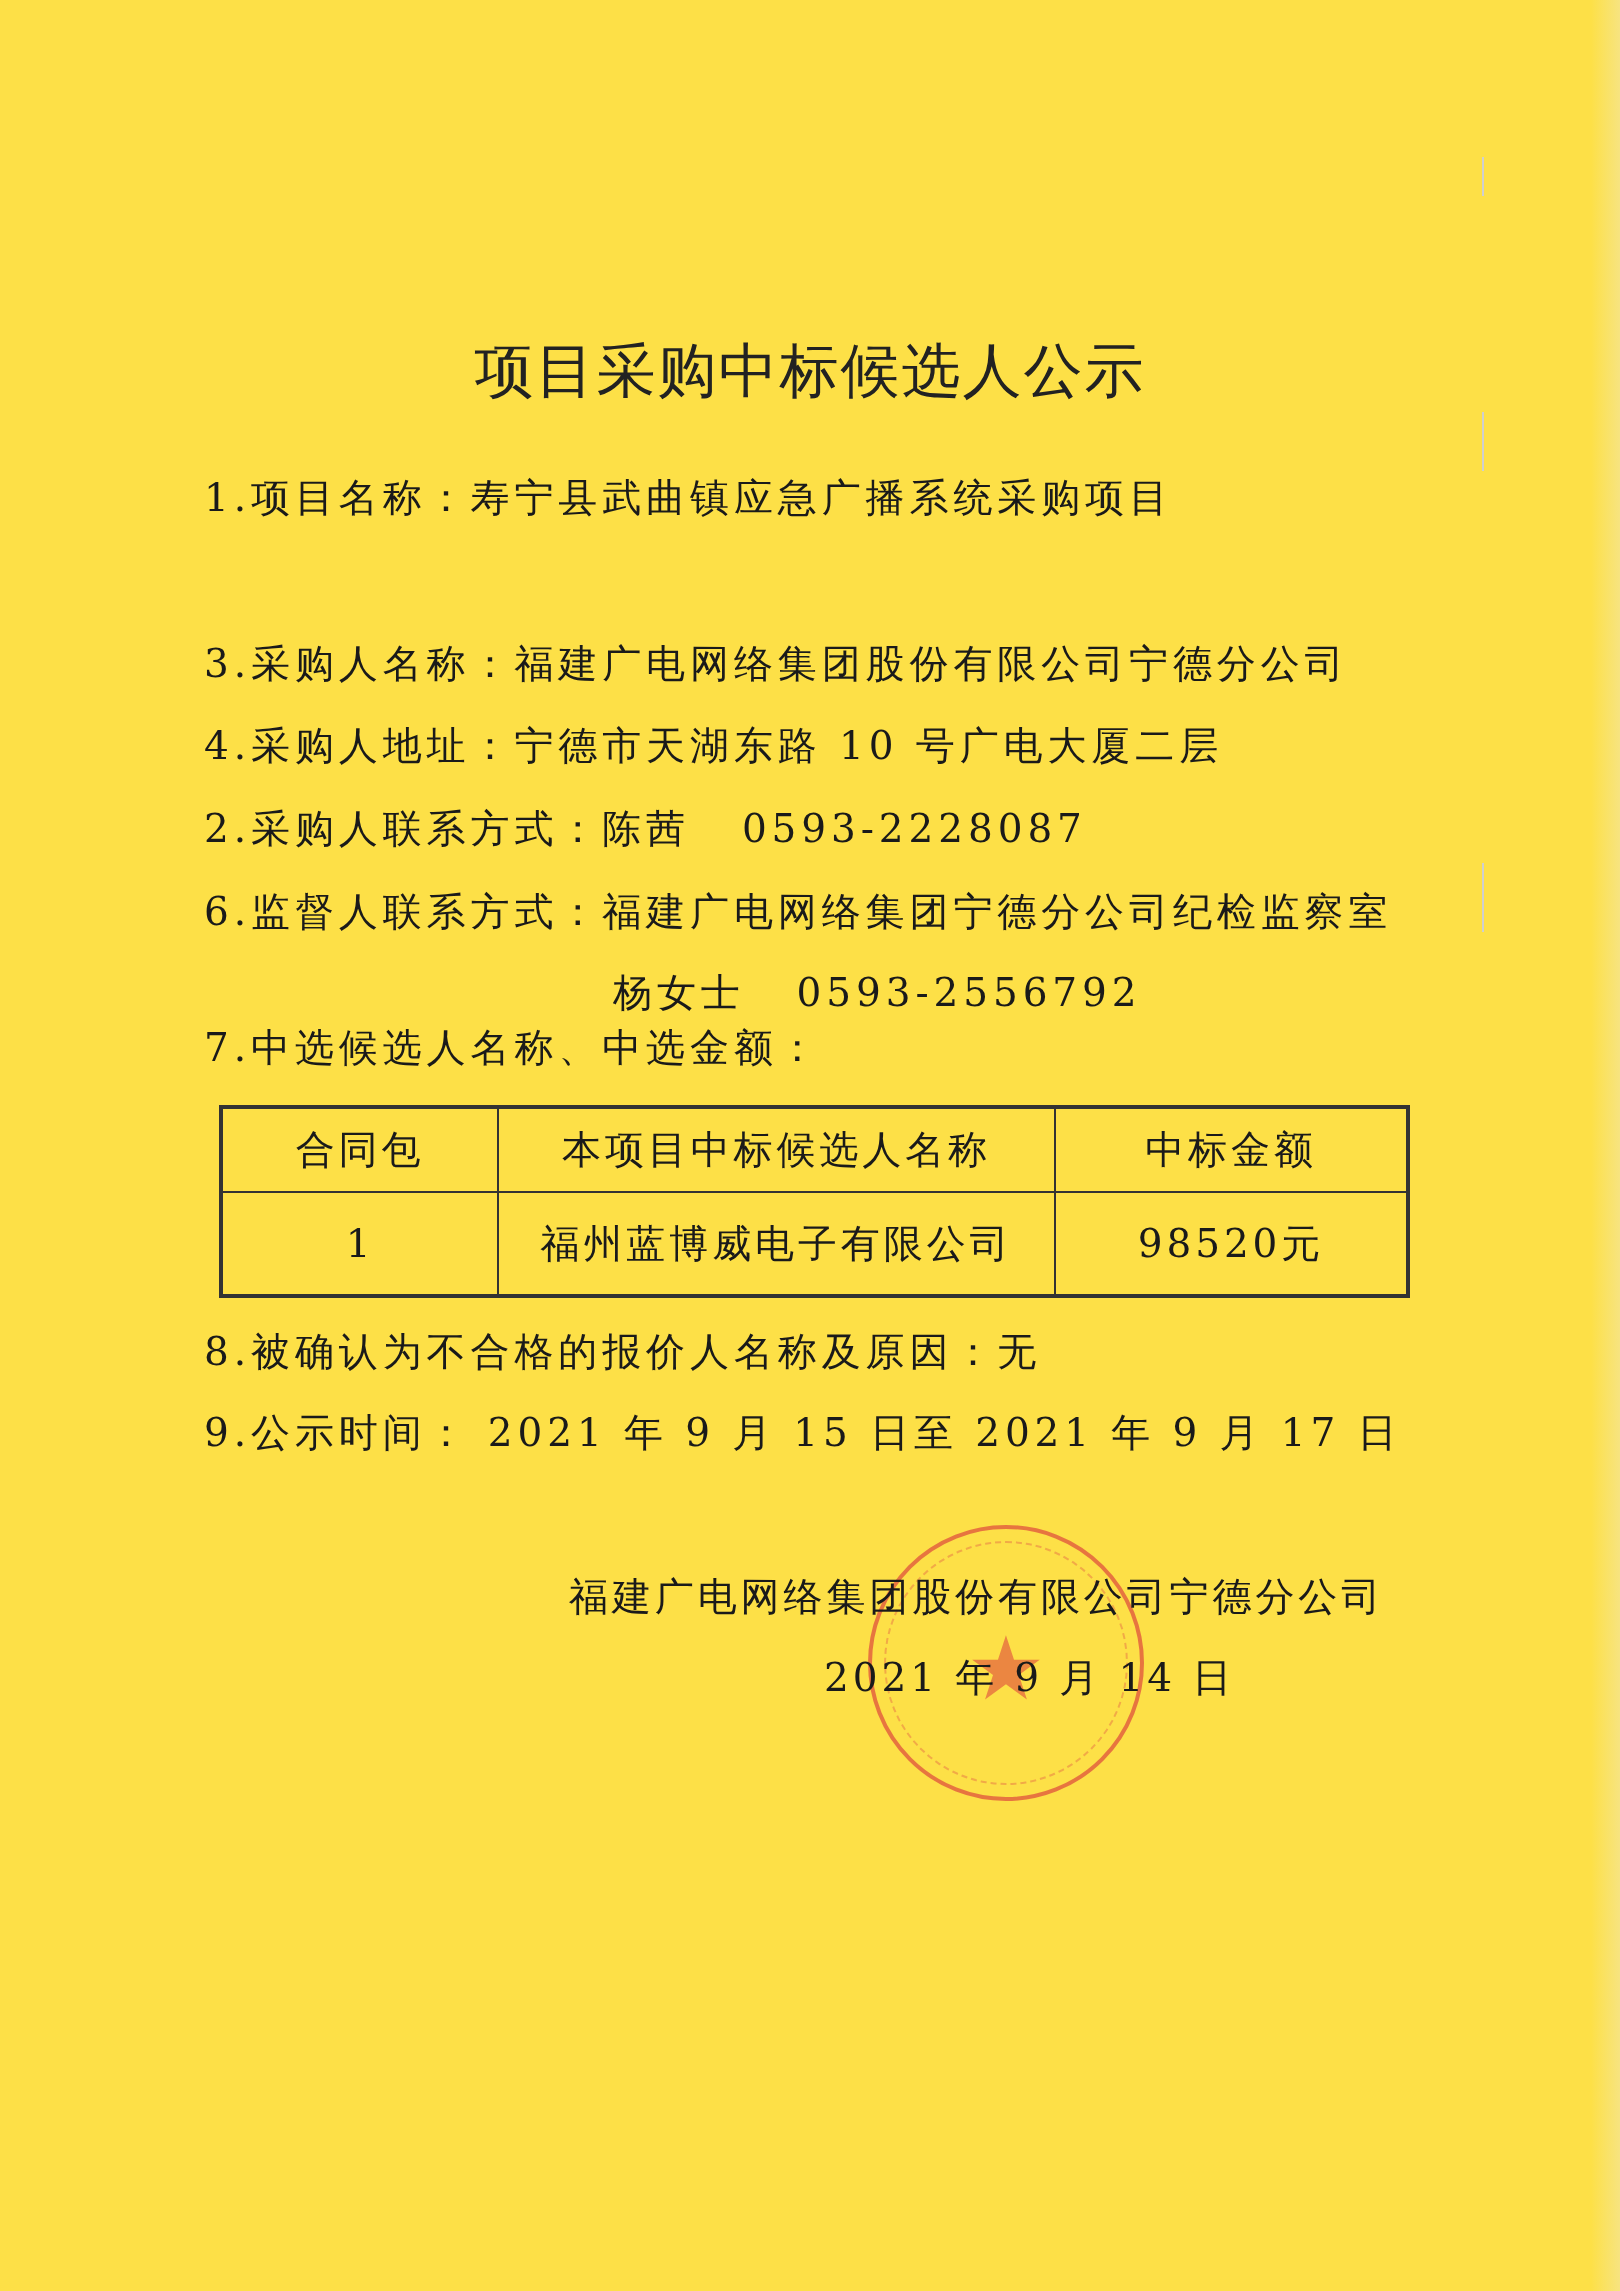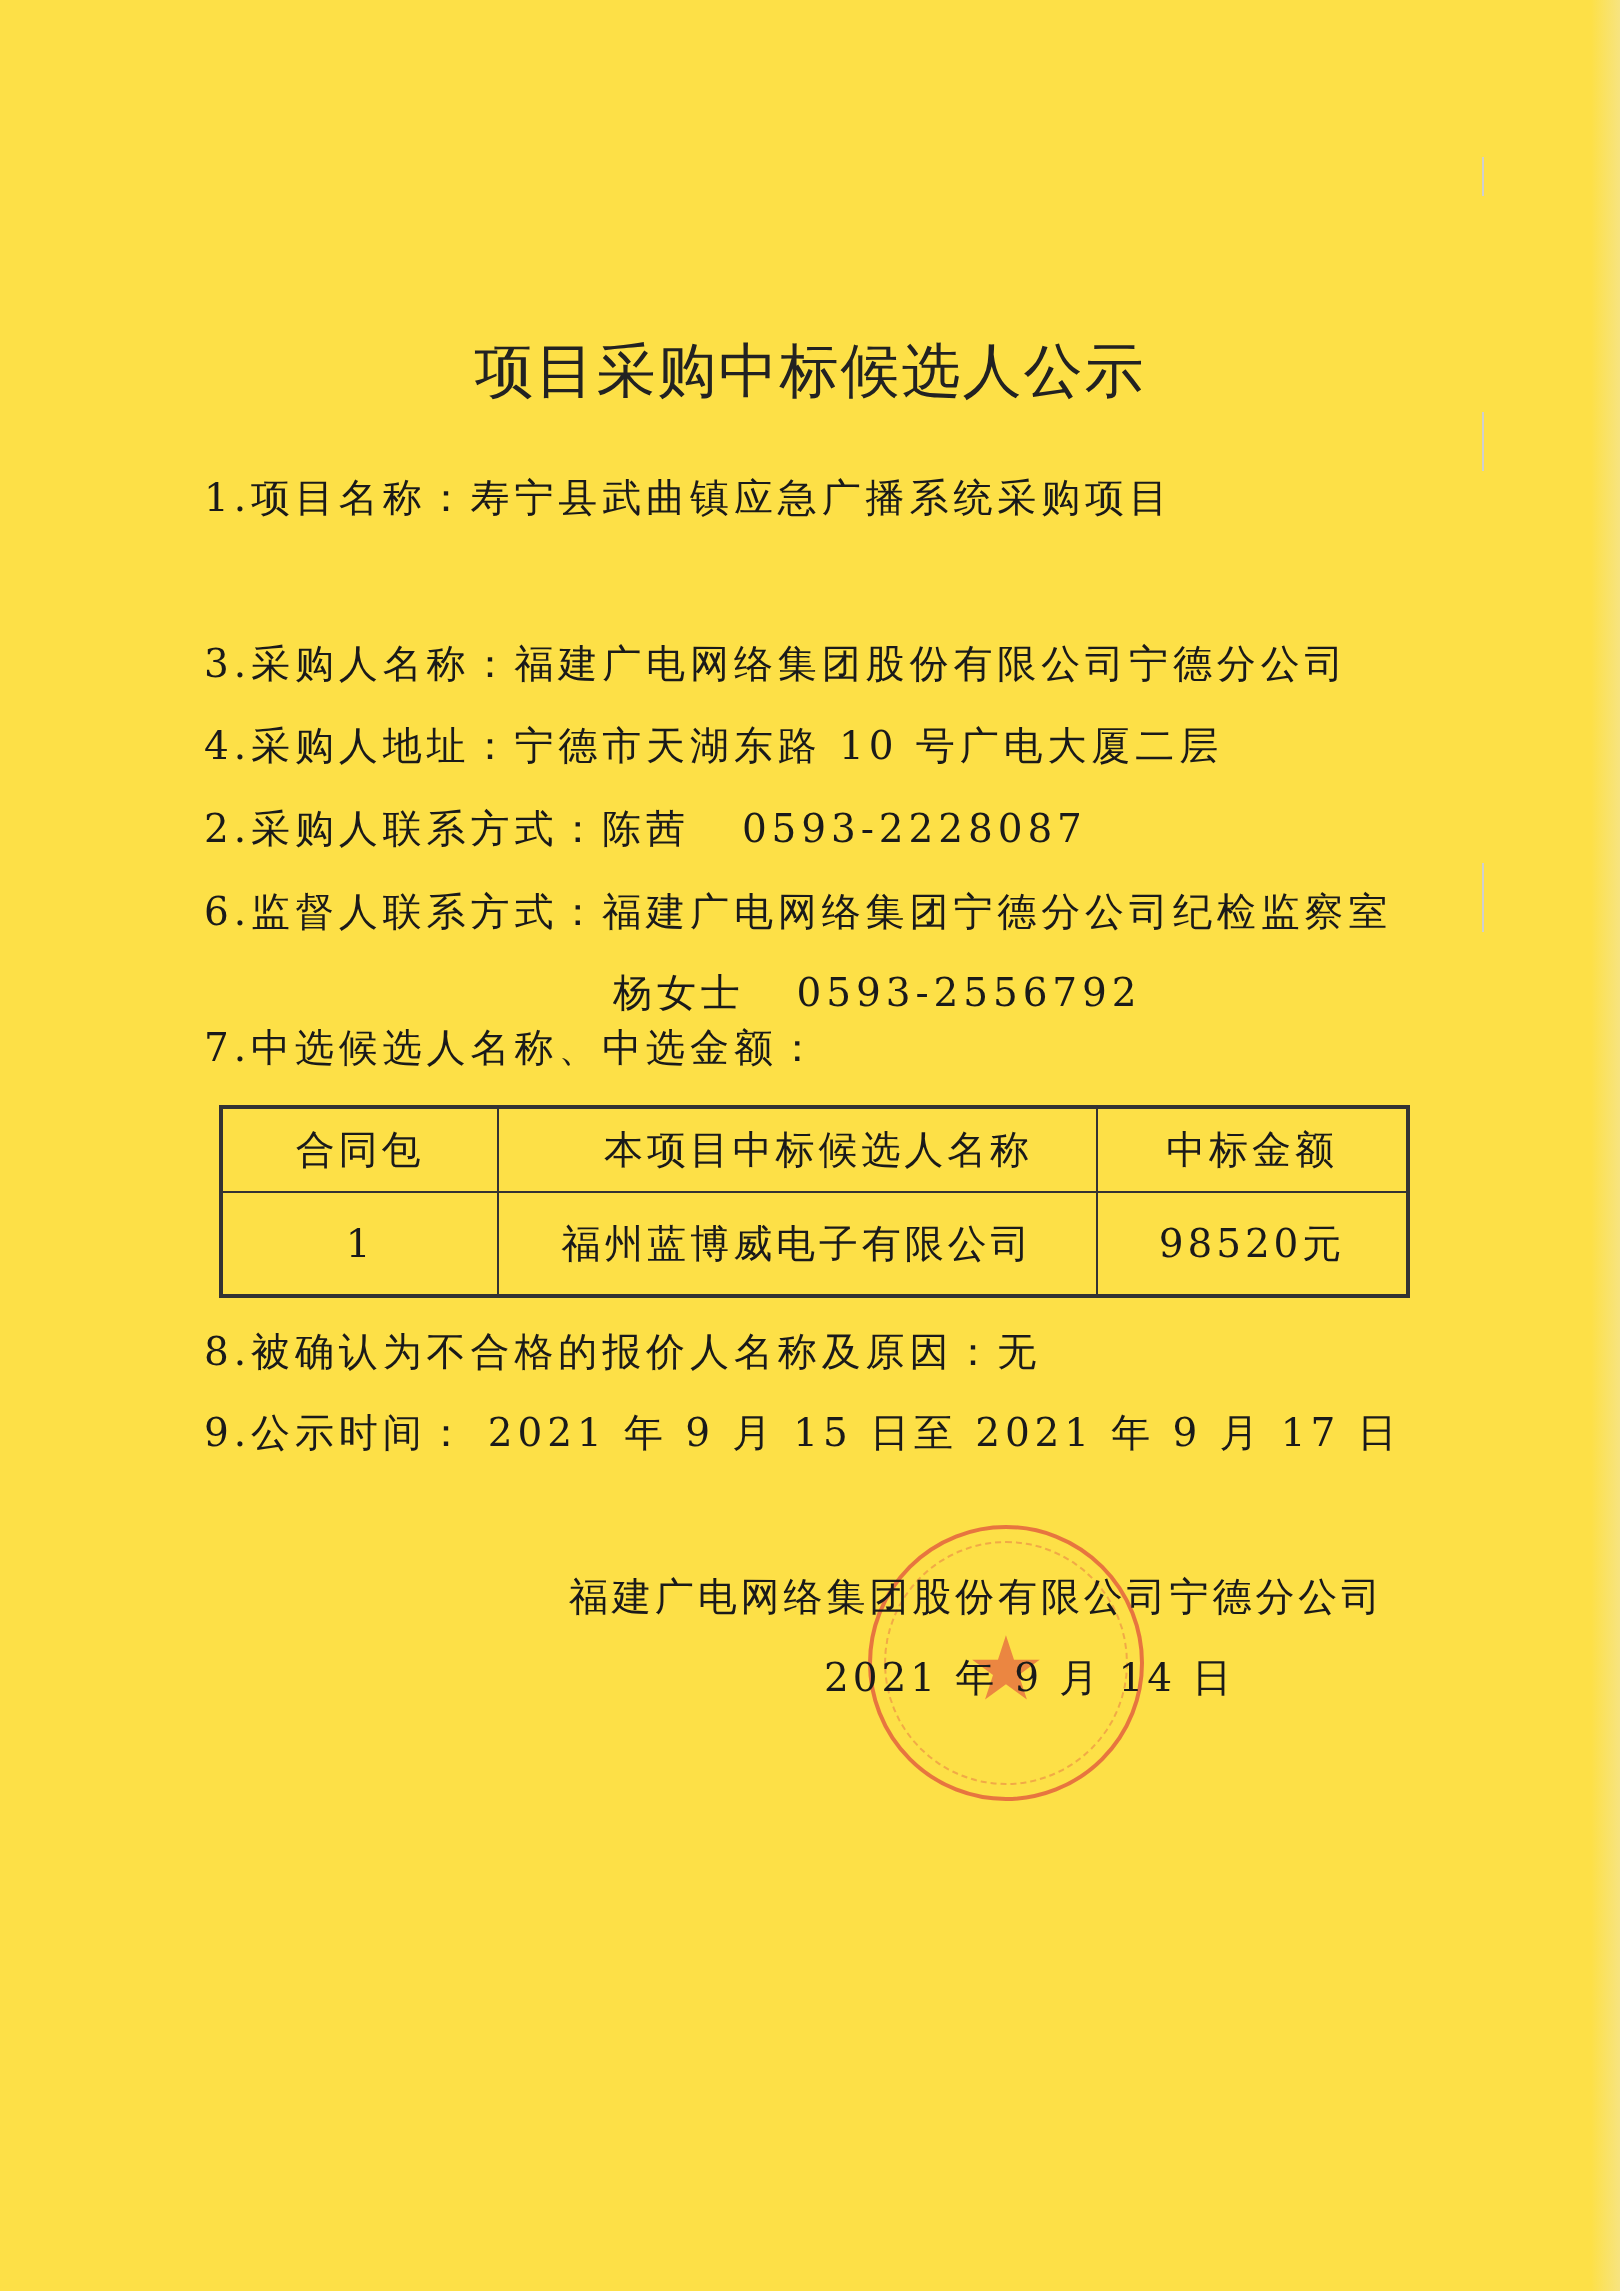--- a/index.html
+++ b/index.html
@@ -43,21 +43,21 @@
   <div class="line" style="top:805px;"><span>2.采购人联系方式：</span><span>陈茜   0593-2228087</span></div>
   <div class="line" style="top:888px;"><span>6.监督人联系方式：</span><span>福建广电网络集团宁德分公司纪检监察室</span></div>
   <div class="line" style="top:969px;left:613px;"><span>杨女士   0593-2556792</span></div>
   <div class="line" style="top:1024px;"><span>7.中选候选人名称、中选金额：</span></div>
 
   <div class="table">
     <table>
       <tbody>
           <tr class="head">
         <td style="width:274px;">合同包</td>
-        <td style="width:555px;padding-left:42px;">本项目中标候选人名称</td>
+        <td style="width:555px;">本项目中标候选人名称</td>
         <td>中标金额</td>
       </tr>
       <tr>
         <td>1</td>
         <td>福州蓝博威电子有限公司</td>
         <td>98520元</td>
       </tr>
     </tbody>
       </table>
   </div>

